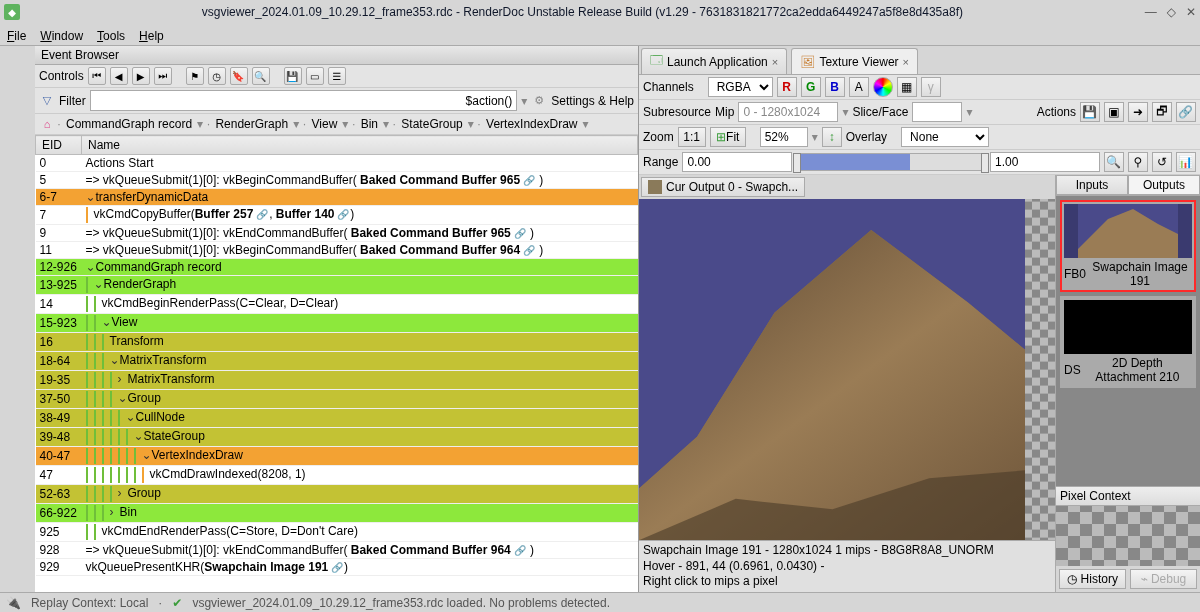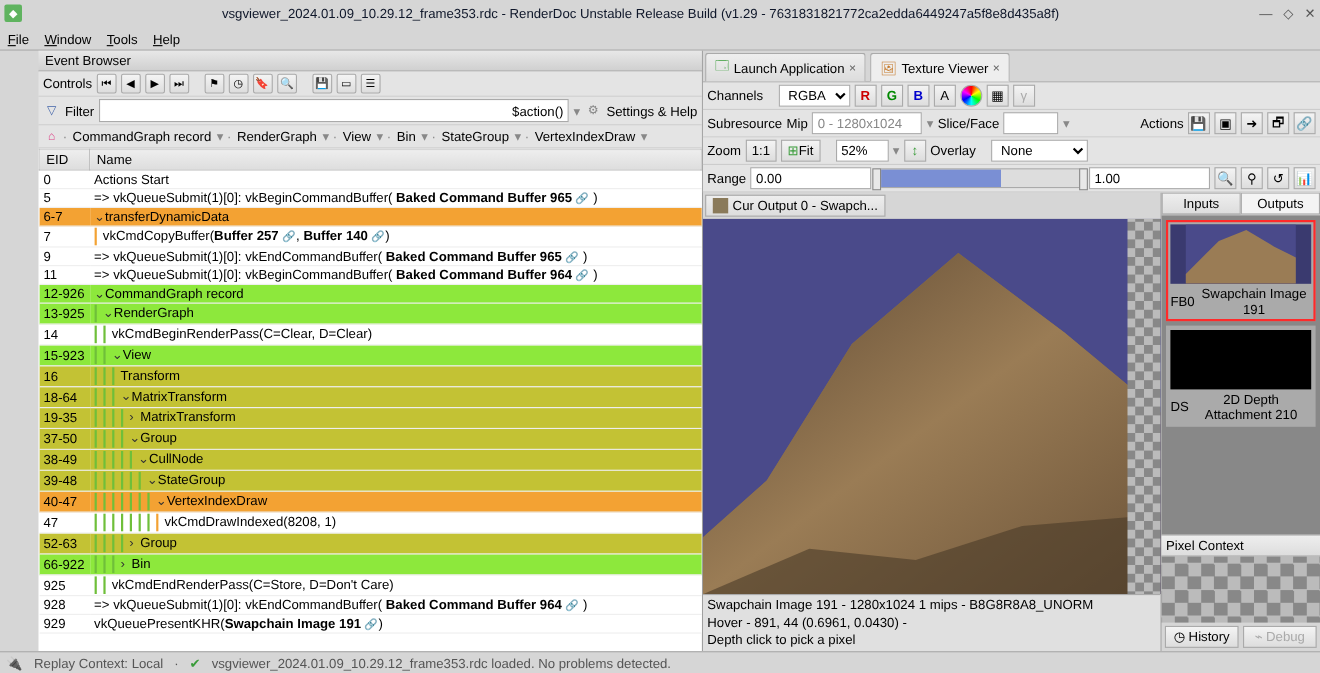--- a/index.html
+++ b/index.html
@@ -337,21 +337,21 @@
                   </linearGradient>
                 </defs>
               <path d="M0,330 L100,290 L200,300 L300,270 L430,260 L430,330 Z" fill="#4a3a28" opacity="0.6"></path>
             </svg>
           </div>
           <div class="checker"></div>
         </div>
         <div class="tex-status">
           <div>Swapchain Image 191 - 1280x1024 1 mips - B8G8R8A8_UNORM</div>
           <div>Hover -   891,   44 (0.6961, 0.0430) - </div>
-          <div>Depth click to pick a pixel</div>
+          <div>Right click to mips a pixel</div>
         </div>
       </div>
 
       <div class="right-side">
         <div class="side-tabs">
           <div class="side-tab">Inputs</div>
           <div class="side-tab active">Outputs</div>
         </div>
         <div class="thumb-list">
           <div class="thumb selected">

